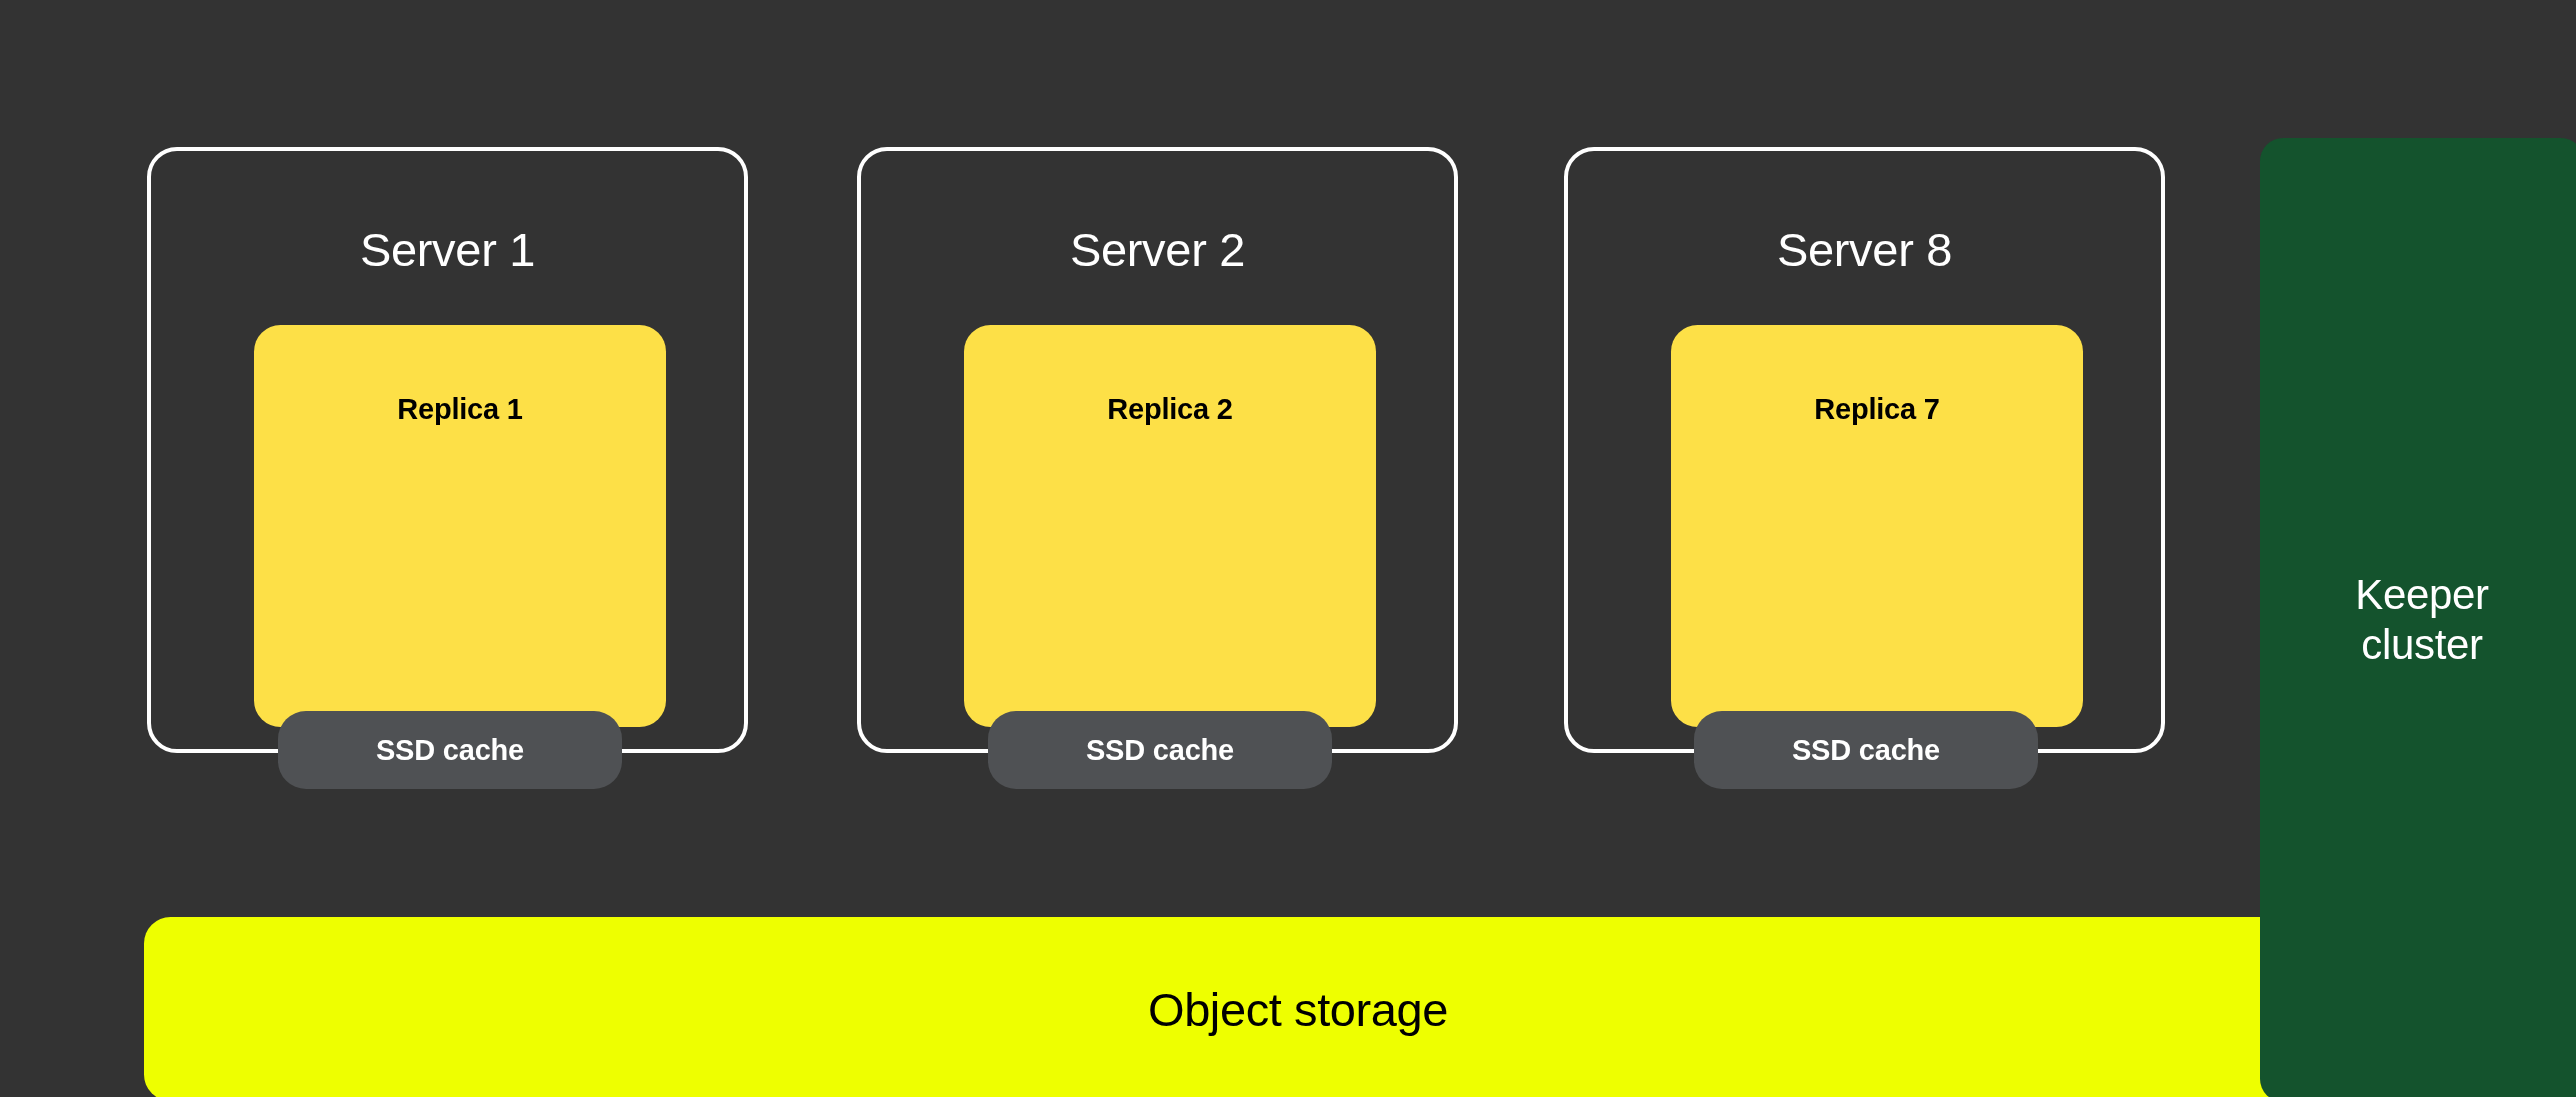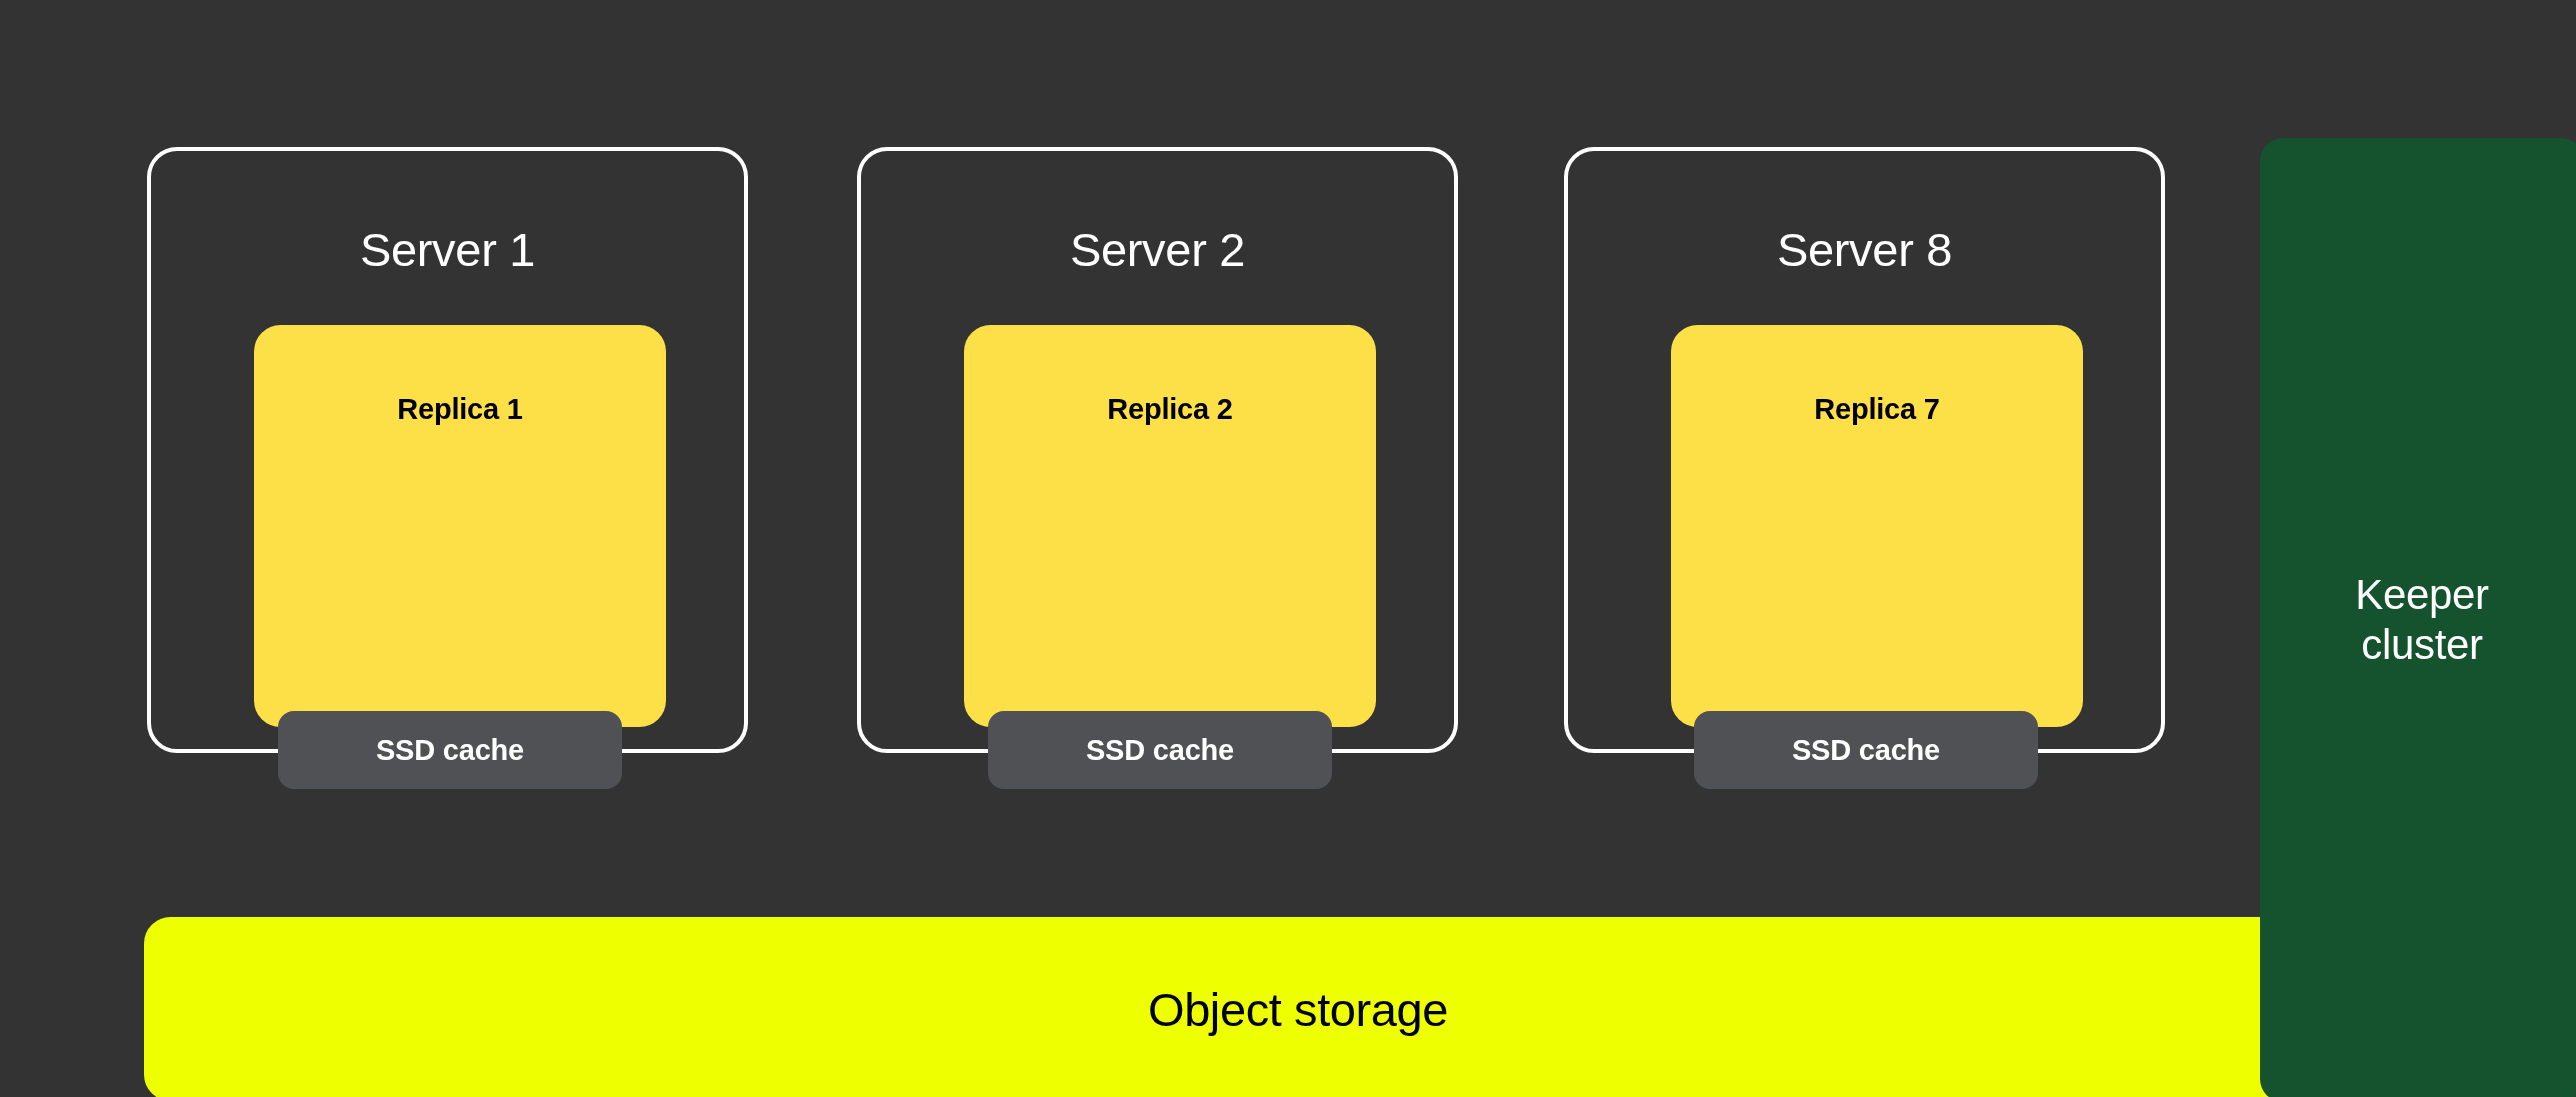--- a/index.html
+++ b/index.html
@@ -75,21 +75,21 @@
     line-height: 1;
   }
 
   
   .ssd-cache-box {
     position: absolute;
     top: 639px;
     width: 344px;
     height: 78px;
     background: #4F5154;
-    border-radius: 16px;
+    border-radius: 28px;
     display: flex;
     align-items: center;
     justify-content: center;
     z-index: 5;
   }
   #ssd-cache-1 { left: 206px;  }
   #ssd-cache-2 { left: 916px; }
   #ssd-cache-3 { left: 1622px; }
 
   .ssd-cache-label {

